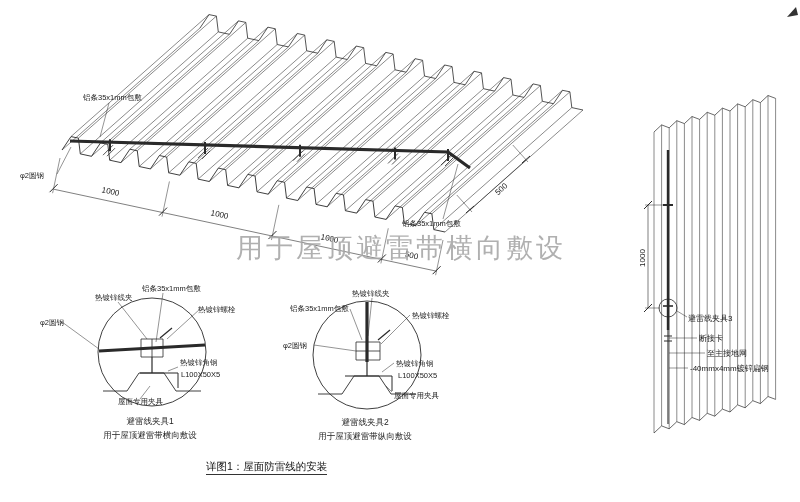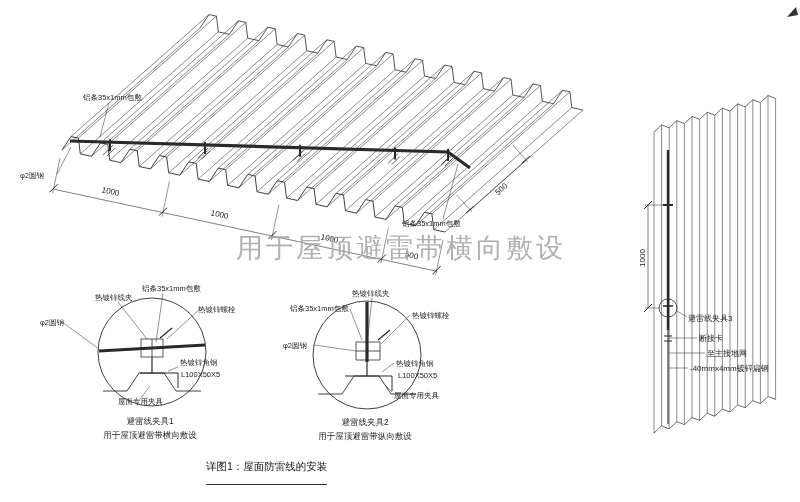--- a/index.html
+++ b/index.html
@@ -8,21 +8,21 @@
   .page{position:absolute;inset:0;background:#fff}
   svg{position:absolute;left:0;top:0}
   svg text{fill:#222;font-family:"Liberation Sans",sans-serif}
   .t7{font-size:7.5px}
   .t8{font-size:8px}
   .t9{font-size:8.5px}
   .sk{stroke:#2a2a2a;fill:none}
   .watermark{position:absolute;left:236px;top:230px;font-size:27px;letter-spacing:3px;
     color:#a8a8a8;font-family:"Liberation Serif",serif;white-space:nowrap;opacity:.9;pointer-events:none}
   .cap{position:absolute;font-size:10.5px;color:#111;border-bottom:1px solid #333;
-    padding-bottom:10px;white-space:nowrap}
+    padding-bottom:0;white-space:nowrap}
 </style>
 </head>
 <body>
 
 <div class="page">
 
   <svg id="dwg" width="800" height="502" viewBox="0 0 800 502">
 
     <g id="g-roof">
         <path d="M62.0,150.0L71.0,136.6L78.4,138.1L80.3,153.9L91.5,156.3L100.5,142.9L107.8,144.4L109.7,160.2L120.9,162.6L129.9,149.2L137.3,150.8L139.2,166.5L150.4,168.9L159.4,155.5L166.7,157.1L168.7,172.8L179.8,175.2L188.8,161.8L196.2,163.4L198.1,179.1L209.3,181.5L218.3,168.1L225.7,169.7L227.6,185.4L238.8,187.8L247.8,174.4L255.1,176.0L257.0,191.8L268.2,194.2L277.2,180.7L284.6,182.3L286.5,198.1L297.7,200.5L306.7,187.0L314.1,188.6L316.0,204.4L327.2,206.8L336.1,193.3L343.5,194.9L345.4,210.7L356.6,213.1L365.6,199.6L373.0,201.2L374.9,217.0L386.1,219.4L395.1,205.9L402.4,207.5L404.3,223.3L415.5,225.7L424.5,212.3L431.9,213.8L433.8,229.6L445.0,232.0" stroke="#2a2a2a" fill="none" stroke-width="0.9"></path>

